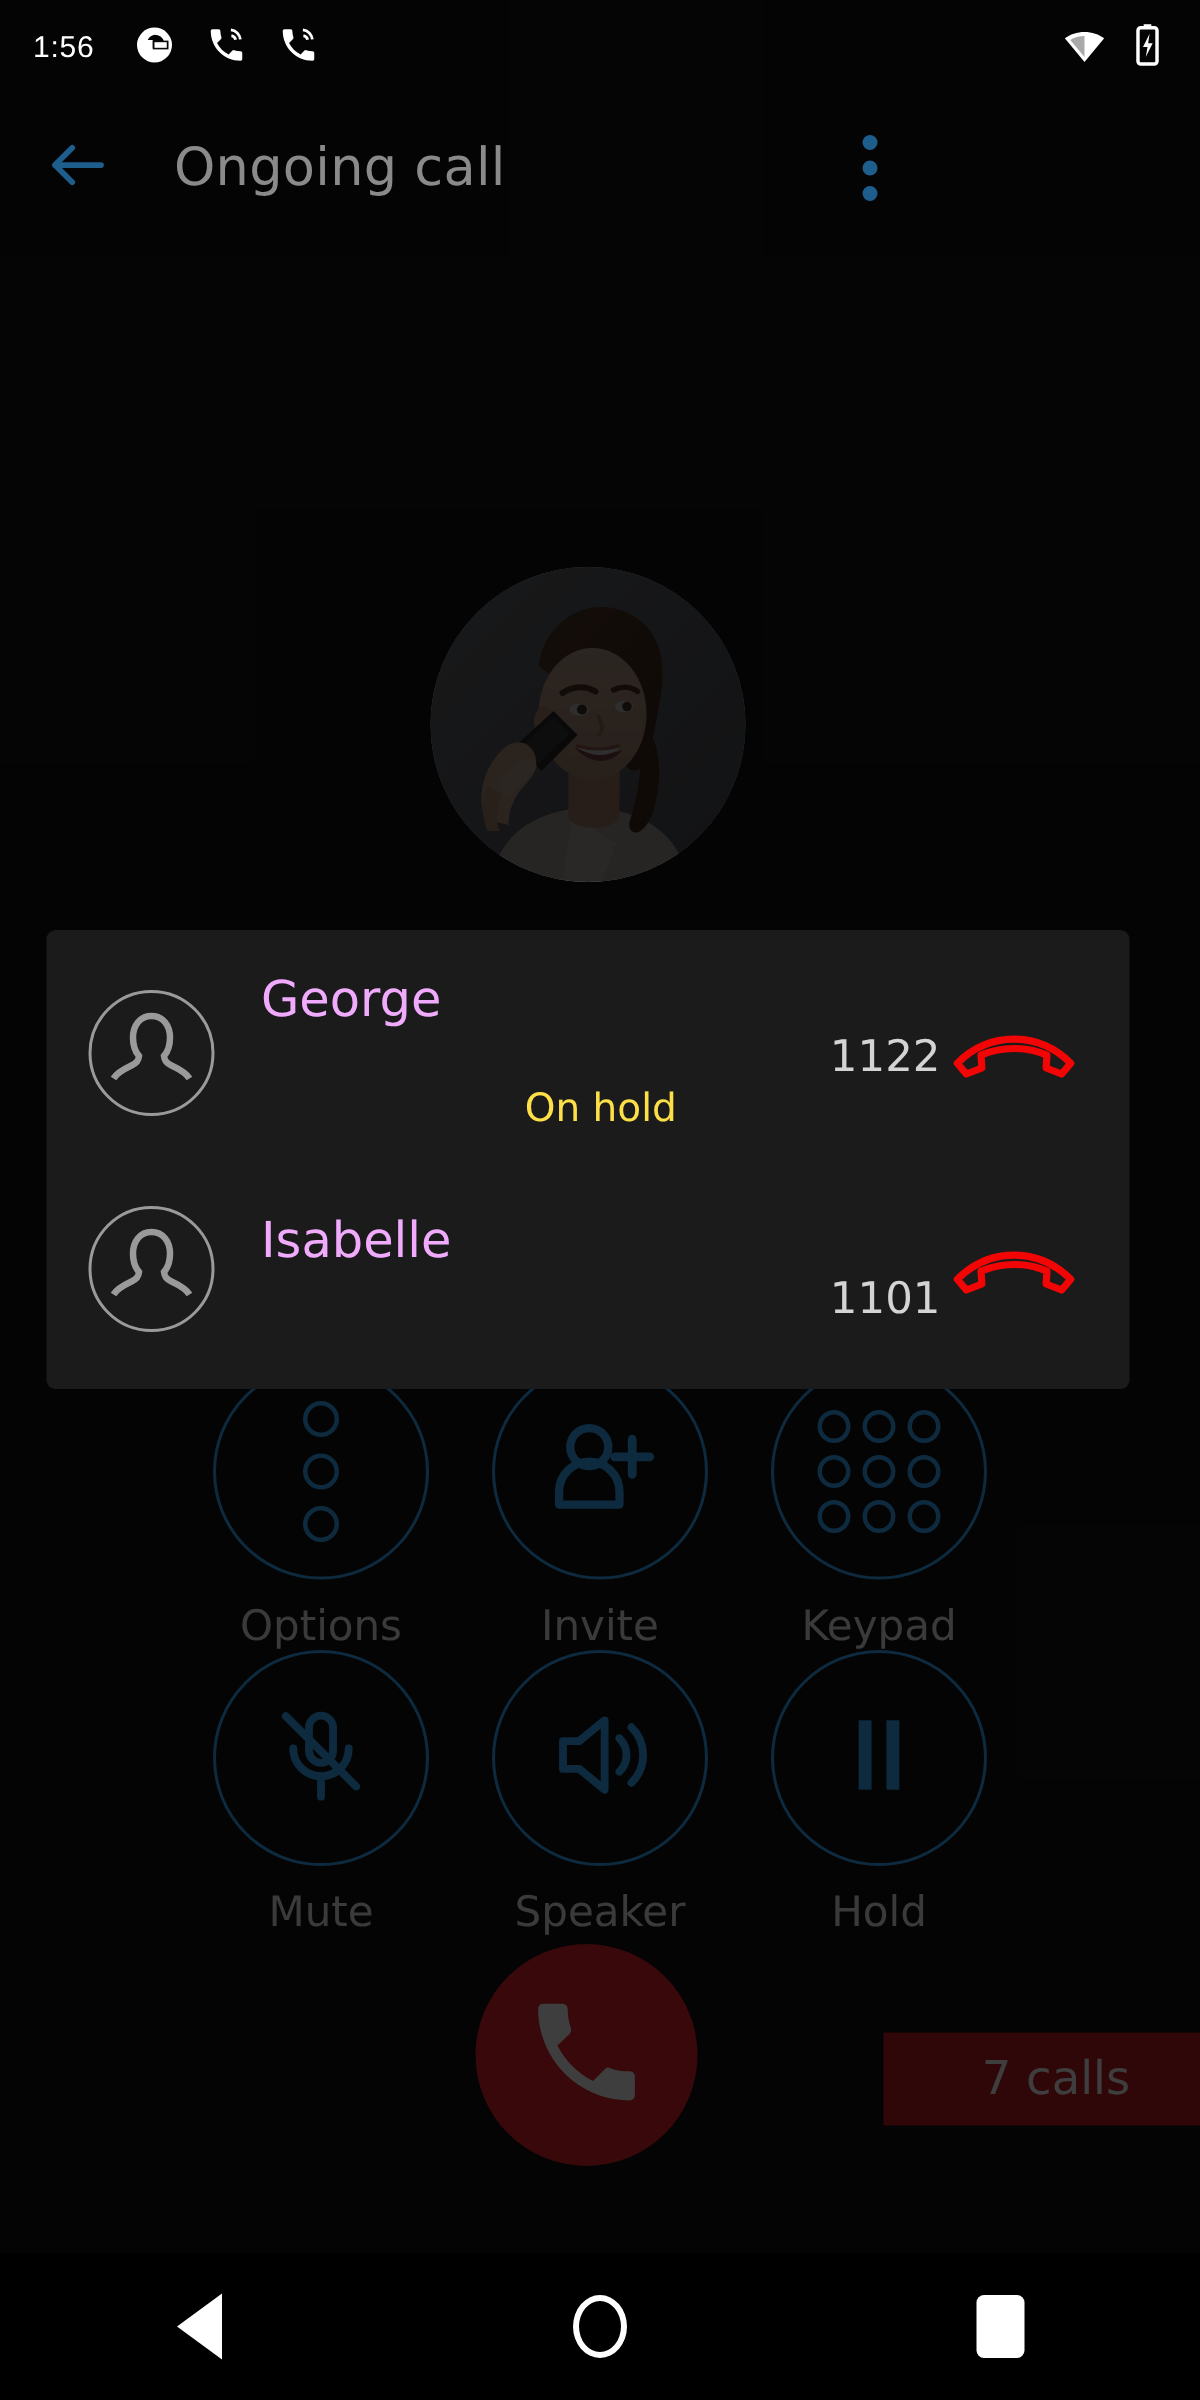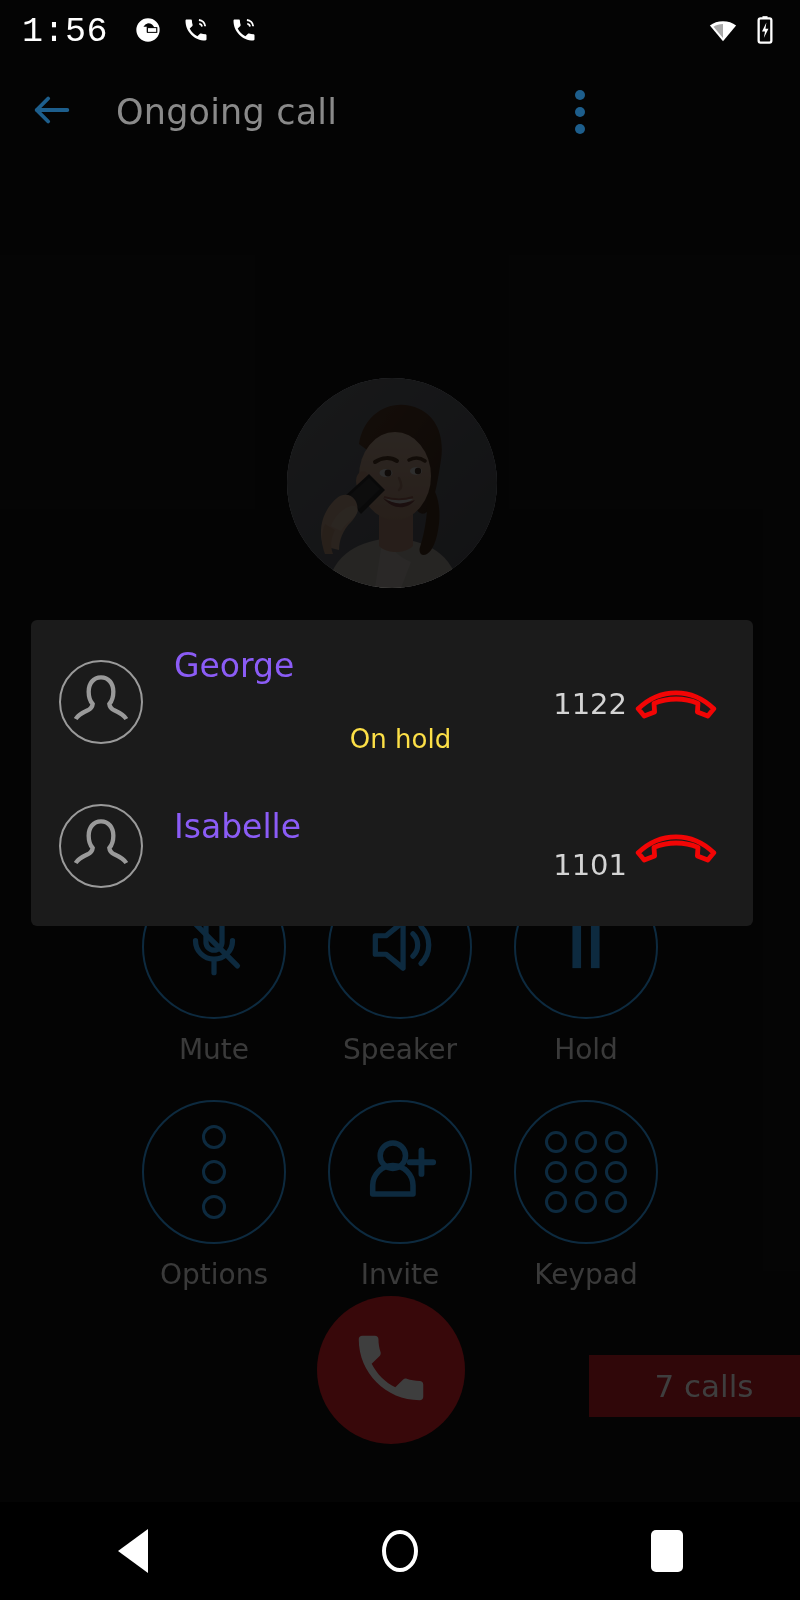--- a/index.html
+++ b/index.html
@@ -19,23 +19,23 @@
   
   .statusbar {
     position: absolute; top: 0; left: 0;
     width: 800px; height: 64px;
     display: flex; align-items: center;
     padding: 0 22px;
     color: #ffffff;
     z-index: 5;
   }
   .sb-time {
-    font-size: 35px;
+    font-size: 20px;
     letter-spacing: 0.5px;
-    font-family: Liberation Mono, monospace;
+    font-family: Liberation Sans, sans-serif;
     color: #ffffff;
   }
   .sb-left-icons { display: flex; align-items: center; gap: 20px; margin-left: 26px; }
   .sb-right { margin-left: auto; display: flex; align-items: center; gap: 14px; }
   .sb-icon { display: block; }
 
   
   .toolbar {
     position: absolute; top: 64px; left: 0;
     width: 632px; height: 96px;
@@ -172,21 +172,21 @@
     width: 84px; height: 84px;
     flex: 0 0 84px;
     border-radius: 50%;
     border: 2px solid #9a9a9a;
     display: flex; align-items: center; justify-content: center;
     overflow: hidden;
   }
   .row-info { margin-left: 31px; flex: 1 1 auto; min-width: 0; }
   .row-name {
     font-size: 33px;
-    color: #8b5cf6;
+    color: #f0abfc;
     line-height: 1.12;
   }
   .row-number {
     font-size: 29px;
     color: #d4d4d4;
     line-height: 1.22;
     margin-top: 2px;
     text-align: right;
   }
   .row-status {
@@ -346,57 +346,20 @@
       <path d="M61 119l21-19 11 11-21 20z" fill="#3d3d41"></path>
 
       <path d="M36 168c-6-20 2-38 14-48 6-5 14-4 18 2 5 8 2 16-4 22-8 8-12 18-12 28z" fill="#e7bda2"></path>
       <path d="M44 148c4-10 12-18 20-20 5-1 8 3 6 7-3 6-12 10-16 18z" fill="#f0cdb4"></path>
       <path d="M38 176c-4-10-4-22 0-30l10 6c-4 8-5 16-2 24z" fill="#ddaa8c"></path>
     </svg>
     <div class="hero-dim"></div>
   </div>
 
   <div class="controls">
-    <div class="ctl-row">
-      <div class="ctl">
-        <div class="ctl-circle">
-          <span>
-            <svg width="74" height="74" viewBox="0 0 24 24">
-              <path fill="none" stroke="#1d5e8c" stroke-width="1.7" d="M12 3.5a2.6 2.6 0 0 1 2.6 2.6v5a2.6 2.6 0 0 1-5.2 0v-5A2.6 2.6 0 0 1 12 3.5z"></path>
-              <path fill="none" stroke="#1d5e8c" stroke-width="1.7" stroke-linecap="round" d="M6 10.6a6 6 0 0 0 12 0M12 16.6V21"></path>
-              <path stroke="#1d5e8c" stroke-width="1.7" stroke-linecap="round" d="M4.4 3.6 19.6 18.8"></path>
-            </svg>
-          </span>
-        </div>
-        <div class="ctl-label">Mute</div>
-      </div>
-      <div class="ctl">
-        <div class="ctl-circle">
-          <span>
-            <svg width="74" height="74" viewBox="0 0 24 24">
-              <path fill="none" stroke="#1d5e8c" stroke-width="1.7" stroke-linejoin="round" d="M4 9v6h3.5L13 19.5v-15L7.5 9H4z"></path>
-              <path fill="none" stroke="#1d5e8c" stroke-width="1.7" stroke-linecap="round" d="M16.2 8.4a5 5 0 0 1 0 7.2M18.8 6a8.4 8.4 0 0 1 0 12"></path>
-            </svg>
-          </span>
-        </div>
-        <div class="ctl-label">Speaker</div>
-      </div>
-      <div class="ctl">
-        <div class="ctl-circle">
-          <span>
-            <svg width="74" height="74" viewBox="0 0 24 24">
-              <rect x="7.6" y="4.5" width="2.8" height="15" fill="#1d5e8c"></rect>
-              <rect x="13.6" y="4.5" width="2.8" height="15" fill="#1d5e8c"></rect>
-            </svg>
-          </span>
-        </div>
-        <div class="ctl-label">Hold</div>
-      </div>
-    </div>
-
     <div class="ctl-row ctl-row-2">
       <div class="ctl">
         <div class="ctl-circle">
           <span class="opt-dots">
             <span class="opt-dot"></span>
             <span class="opt-dot"></span>
             <span class="opt-dot"></span>
           </span>
         </div>
         <div class="ctl-label">Options</div>
@@ -423,20 +386,57 @@
               <span class="kp-dot"></span>
               <span class="kp-dot"></span>
             <span class="kp-dot"></span>
               <span class="kp-dot"></span>
               <span class="kp-dot"></span>
           </span>
         </div>
         <div class="ctl-label">Keypad</div>
       </div>
     </div>
+
+    <div class="ctl-row">
+      <div class="ctl">
+        <div class="ctl-circle">
+          <span>
+            <svg width="74" height="74" viewBox="0 0 24 24">
+              <path fill="none" stroke="#1d5e8c" stroke-width="1.7" d="M12 3.5a2.6 2.6 0 0 1 2.6 2.6v5a2.6 2.6 0 0 1-5.2 0v-5A2.6 2.6 0 0 1 12 3.5z"></path>
+              <path fill="none" stroke="#1d5e8c" stroke-width="1.7" stroke-linecap="round" d="M6 10.6a6 6 0 0 0 12 0M12 16.6V21"></path>
+              <path stroke="#1d5e8c" stroke-width="1.7" stroke-linecap="round" d="M4.4 3.6 19.6 18.8"></path>
+            </svg>
+          </span>
+        </div>
+        <div class="ctl-label">Mute</div>
+      </div>
+      <div class="ctl">
+        <div class="ctl-circle">
+          <span>
+            <svg width="74" height="74" viewBox="0 0 24 24">
+              <path fill="none" stroke="#1d5e8c" stroke-width="1.7" stroke-linejoin="round" d="M4 9v6h3.5L13 19.5v-15L7.5 9H4z"></path>
+              <path fill="none" stroke="#1d5e8c" stroke-width="1.7" stroke-linecap="round" d="M16.2 8.4a5 5 0 0 1 0 7.2M18.8 6a8.4 8.4 0 0 1 0 12"></path>
+            </svg>
+          </span>
+        </div>
+        <div class="ctl-label">Speaker</div>
+      </div>
+      <div class="ctl">
+        <div class="ctl-circle">
+          <span>
+            <svg width="74" height="74" viewBox="0 0 24 24">
+              <rect x="7.6" y="4.5" width="2.8" height="15" fill="#1d5e8c"></rect>
+              <rect x="13.6" y="4.5" width="2.8" height="15" fill="#1d5e8c"></rect>
+            </svg>
+          </span>
+        </div>
+        <div class="ctl-label">Hold</div>
+      </div>
+    </div>
   </div>
 
   <div class="endcall">
     <span>
       <svg width="86" height="86" viewBox="0 0 24 24">
         <path fill="#8a8a8a" d="M6.6 10.8c1.5 2.9 3.7 5.1 6.6 6.6l2.2-2.2c.3-.3.7-.4 1-.2 1.1.4 2.3.6 3.6.6.6 0 1 .4 1 1V20c0 .6-.4 1-1 1C10.6 21 3 13.4 3 4c0-.6.4-1 1-1h3.5c.6 0 1 .4 1 1 0 1.2.2 2.4.6 3.6.1.3 0 .7-.2 1l-2.3 2.2z"></path>
       </svg>
     </span>
   </div>
 

